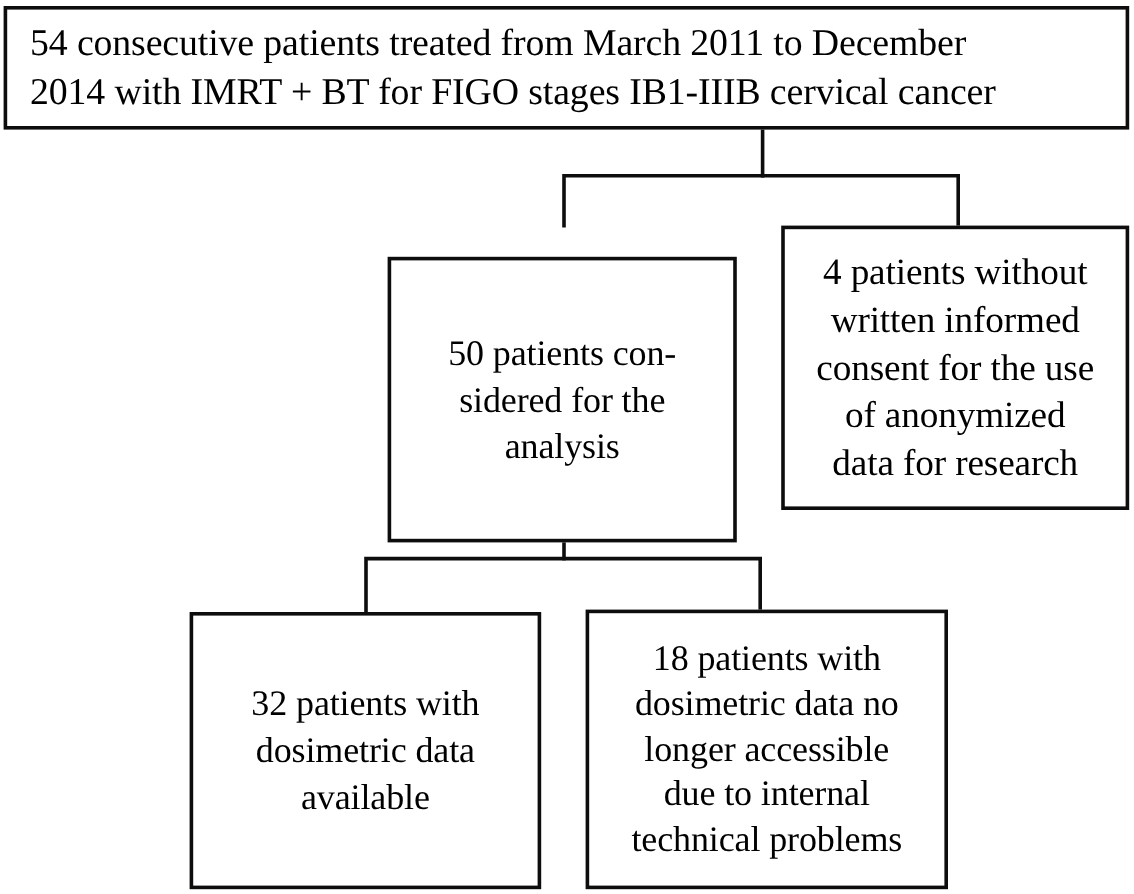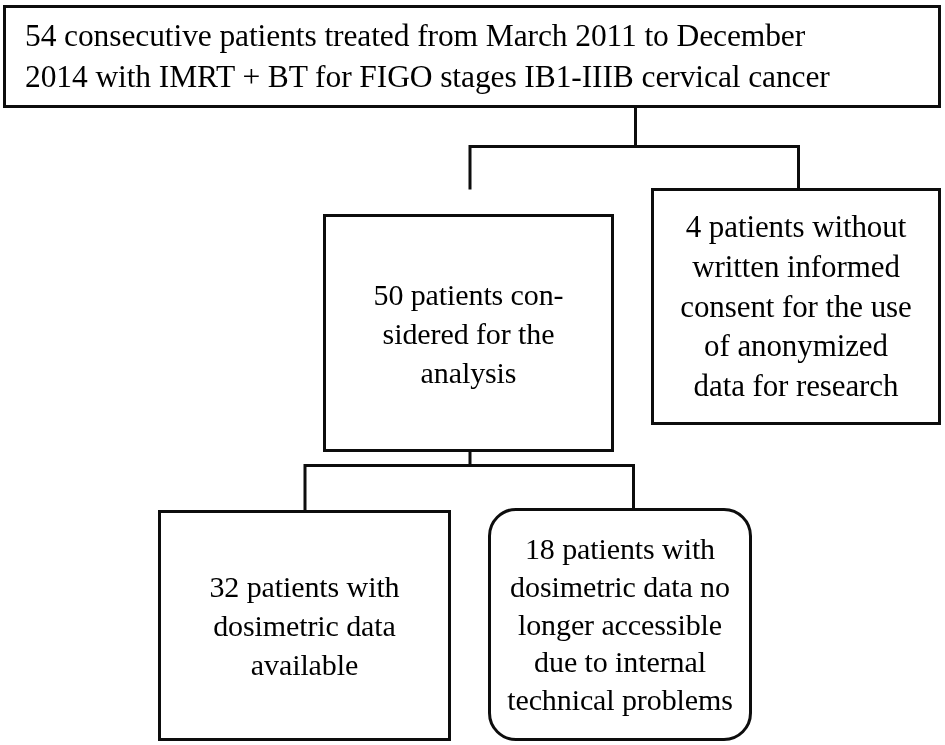--- a/index.html
+++ b/index.html
@@ -76,23 +76,22 @@
     left: 158px; top: 510px;
     width: 293px; height: 231px;
     padding: 0 8px;
   }
   #node-dosimetry-available .node-text {
     font-size: 30px;
     line-height: 1.30;
   }
   #node-dosimetry-lost {
     left: 488px; top: 508px;
-    width: 264px; height: 233px;
+    width: 302px; height: 233px;
     padding: 0 6px;
-    border-radius: 28px;
   }
   #node-dosimetry-lost .node-text {
     font-size: 30px;
     line-height: 1.26;
   }
 </style>
 </head>
 <body>
 
 <div id="flowchart">

